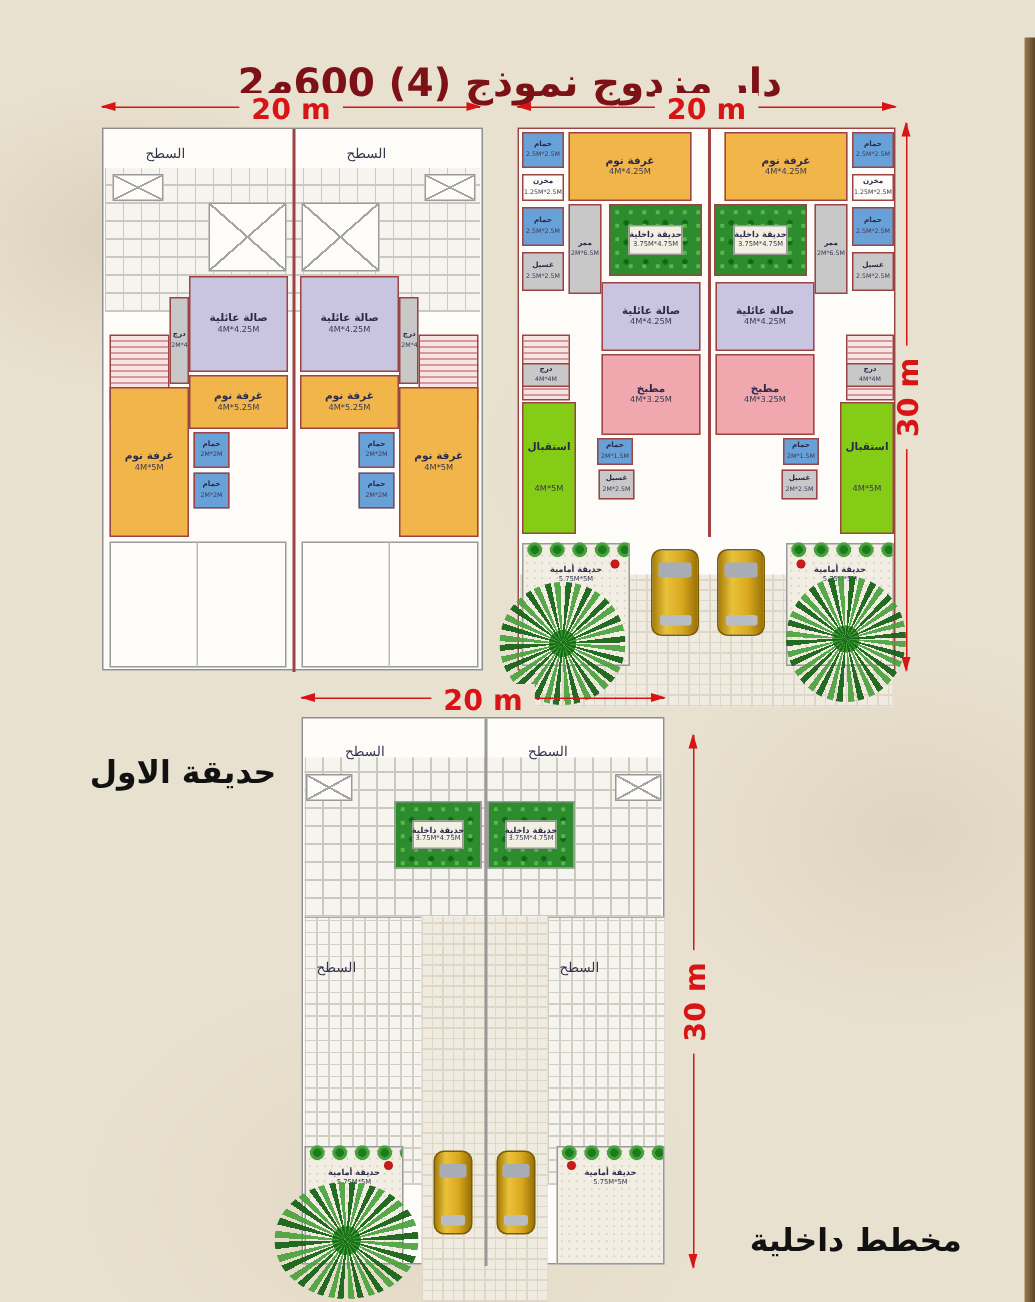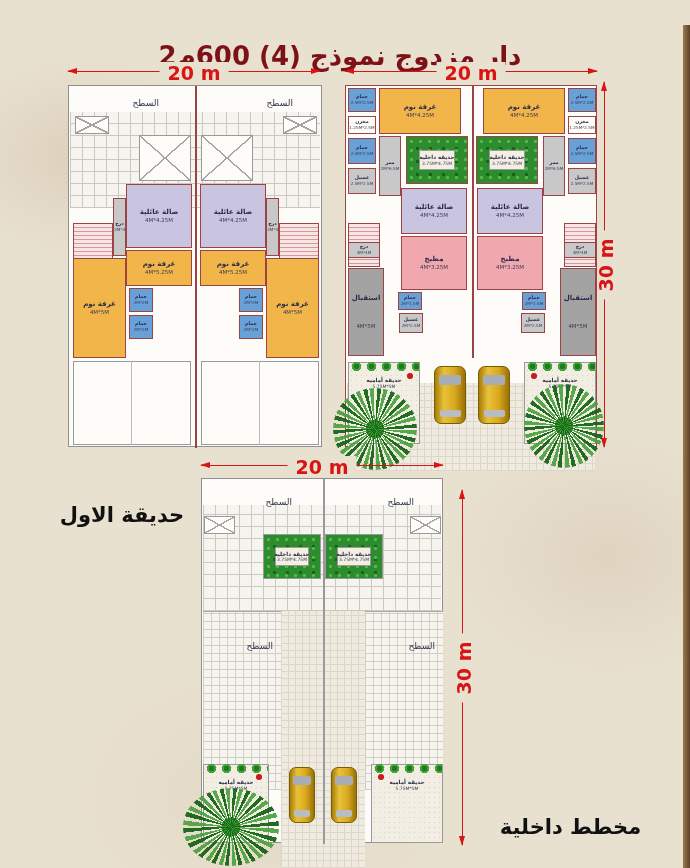--- a/index.html
+++ b/index.html
@@ -16,36 +16,36 @@
   .title{left:0;right:10px;top:16px;text-align:center;font-size:26px;font-weight:bold;color:#7d1216;direction:rtl;}
   .floor-label{font-size:21px;font-weight:bold;color:#111;direction:rtl;text-align:center;}
   
   .plan{position:absolute;background:#fdfcf8;border:1.5px solid #8f8f8f;box-sizing:border-box;}
   .room{position:absolute;border:1.2px solid #9c4444;box-sizing:border-box;display:flex;flex-direction:column;
         align-items:center;justify-content:center;text-align:center;direction:rtl;overflow:hidden;line-height:1.25;}
   .rn{font-size:7px;font-weight:bold;color:#2a2a4a;white-space:nowrap;}
   .rs{font-size:5.5px;color:#3a3a55;direction:ltr;white-space:nowrap;}
   .tiny .rn{font-size:4.8px;} .tiny .rs{font-size:4.2px;}
   .bedroom{background:#f2b54a;} .hall{background:#c9c5e1;} .bath{background:#68a0d8;}
-  .kitchen{background:#f0a7ad;} .reception{background:#a3a3a3;gap:20px;} .white{background:#fdfcf8;}
+  .kitchen{background:#f0a7ad;} .reception{background:#84cc16;gap:20px;} .white{background:#fdfcf8;}
   .gray-room{background:#c8c8c8;}
   .hatch{background:repeating-linear-gradient(to bottom,#f7e4e4 0 3px,#d89898 3px 4px);border:1.2px solid #9c4444;box-sizing:border-box;}
   .tile{background-color:#f6f4ee;background-image:
       repeating-linear-gradient(0deg,#ccc8be 0 1px,transparent 1px 12px),
       repeating-linear-gradient(90deg,#ccc8be 0 1px,transparent 1px 12px);}
   .tile-fine{background-color:#f6f4ee;background-image:
       repeating-linear-gradient(0deg,#d2cec4 0 1px,transparent 1px 8px),
       repeating-linear-gradient(90deg,#d2cec4 0 1px,transparent 1px 8px);}
   .paved{background-color:#f0ebe0;background-image:
       repeating-linear-gradient(0deg,#ded6c6 0 1px,transparent 1px 7px),
       repeating-linear-gradient(90deg,#ded6c6 0 1px,transparent 1px 7px);}
   .xbox{position:absolute;border:1px solid #9a9a9a;box-sizing:border-box;background-color:#fdfcf8;background-image:
       linear-gradient(to top right,transparent calc(50% - .7px),#a5a5a5 calc(50% - .7px),#a5a5a5 calc(50% + .7px),transparent calc(50% + .7px)),
       linear-gradient(to bottom right,transparent calc(50% - .7px),#a5a5a5 calc(50% - .7px),#a5a5a5 calc(50% + .7px),transparent calc(50% + .7px));}
-  .roof-lb{position:absolute;font-size:9px;color:#33334d;text-align:right;direction:rtl;}
+  .roof-lb{position:absolute;font-size:9px;color:#33334d;text-align:left;direction:rtl;}
   .wall-v{position:absolute;width:2px;background:#9c4444;}
   .wall-v.gray{background:#9a9a9a;width:1.5px;}
   .vline{position:absolute;width:1px;background:#bbb;}
   
   .garden{position:absolute;border:1.2px solid #9c4444;box-sizing:border-box;background-color:#2d8c2d;background-image:
       radial-gradient(#58b84e 22%,transparent 23%),radial-gradient(#176617 20%,transparent 21%);
       background-size:9px 9px,13px 13px;background-position:0 0,4px 5px;}
   .garden-label{position:absolute;left:20%;right:20%;top:28%;bottom:28%;background:#f3f0e3;border:1px solid #999;
       display:flex;flex-direction:column;align-items:center;justify-content:center;direction:rtl;line-height:1.2;}
   .garden-label .rn{font-size:5.5px;} .garden-label .rs{font-size:4.5px;}

